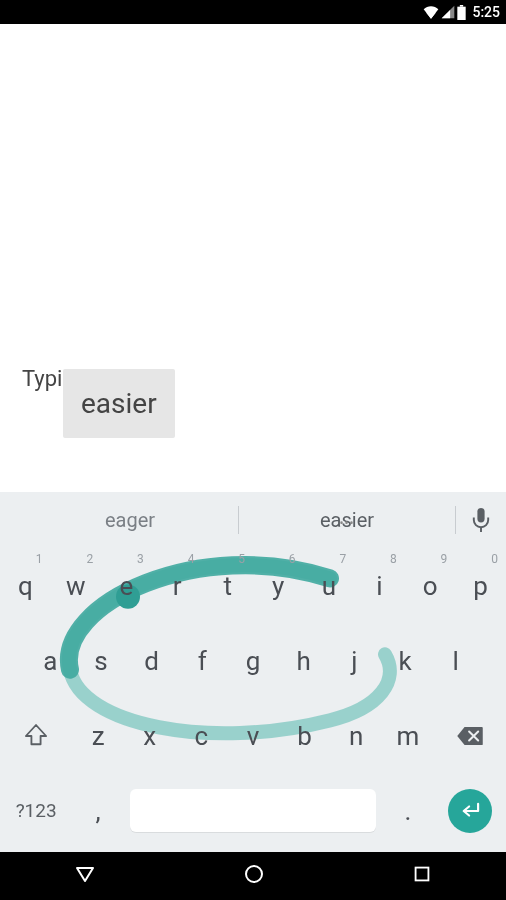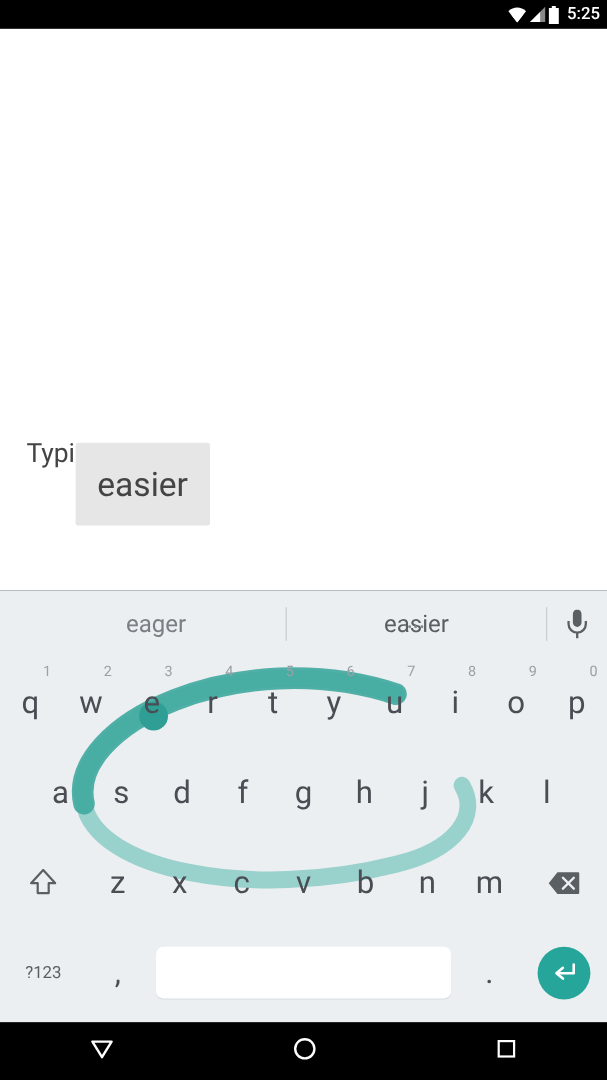--- a/index.html
+++ b/index.html
@@ -19,21 +19,21 @@
   .sugg-dots { position: absolute; left: 50%; bottom: 2px; transform: translateX(-50%); font-size: 12px; color: #888; letter-spacing: 1px; }
   .mic { width: 50px; display: flex; align-items: center; justify-content: center; color: #5a5f64; }
   .key-rows { position: relative; padding-bottom: 4px; }
   .key-row { display: flex; height: 75px; }
   .key { flex: 1; display: flex; align-items: center; justify-content: center; font-size: 26px; color: #4a4e54; position: relative; user-select: none; }
   .key-num { position: absolute; top: 4px; right: 8px; font-size: 12px; color: #9aa0a6; }
   .row2 { padding: 0 25px; }
   .row3 .shift, .row3 .backspace { flex: 1.4; }
   .row3 .letters { flex: 7; display: flex; }
   .row4 { display: flex; height: 75px; }
-  .row4 .sym { flex: 1.4; font-size: 14px; color: #5a5f64; }
+  .row4 .sym { flex: 1.4; font-size: 19px; color: #5a5f64; }
   .row4 .comma { flex: 1; }
   .row4 .space { flex: 5; }
   .row4 .period { flex: 1; }
   .row4 .enter { flex: 1.4; display:flex; align-items:center; justify-content:center; }
   .spacebar { width: 95%; height: 58%; background: #fff; border-radius: 6px; box-shadow: 0 1px 0 rgba(0,0,0,.08); }
   .enter-btn { width: 44px; height: 44px; background: #26a69a; border-radius: 50%; display:flex; align-items:center; justify-content:center; }
   .navbar { height: 48px; background: #000; display: flex; align-items: center; justify-content: space-around; }
   .swipe-trail { position: absolute; left: 0; top: 0; width: 100%; height: 100%; pointer-events: none; }
 </style>
 </head>

